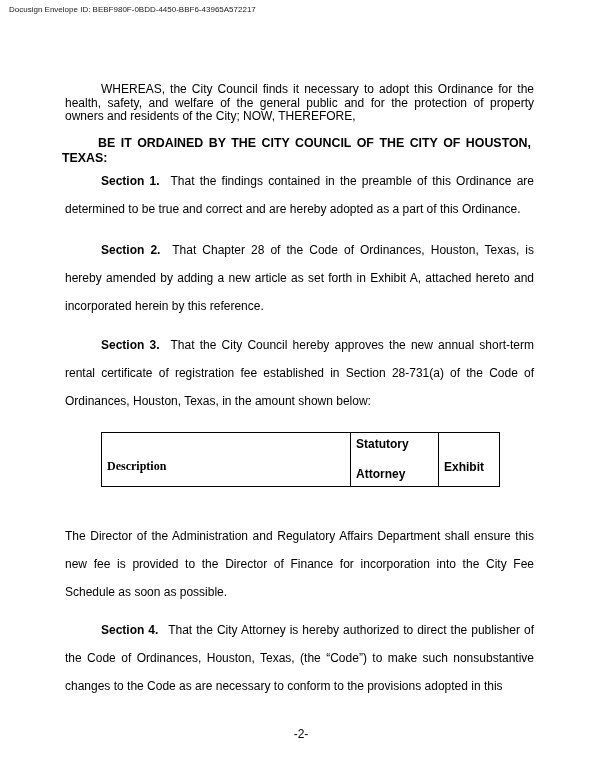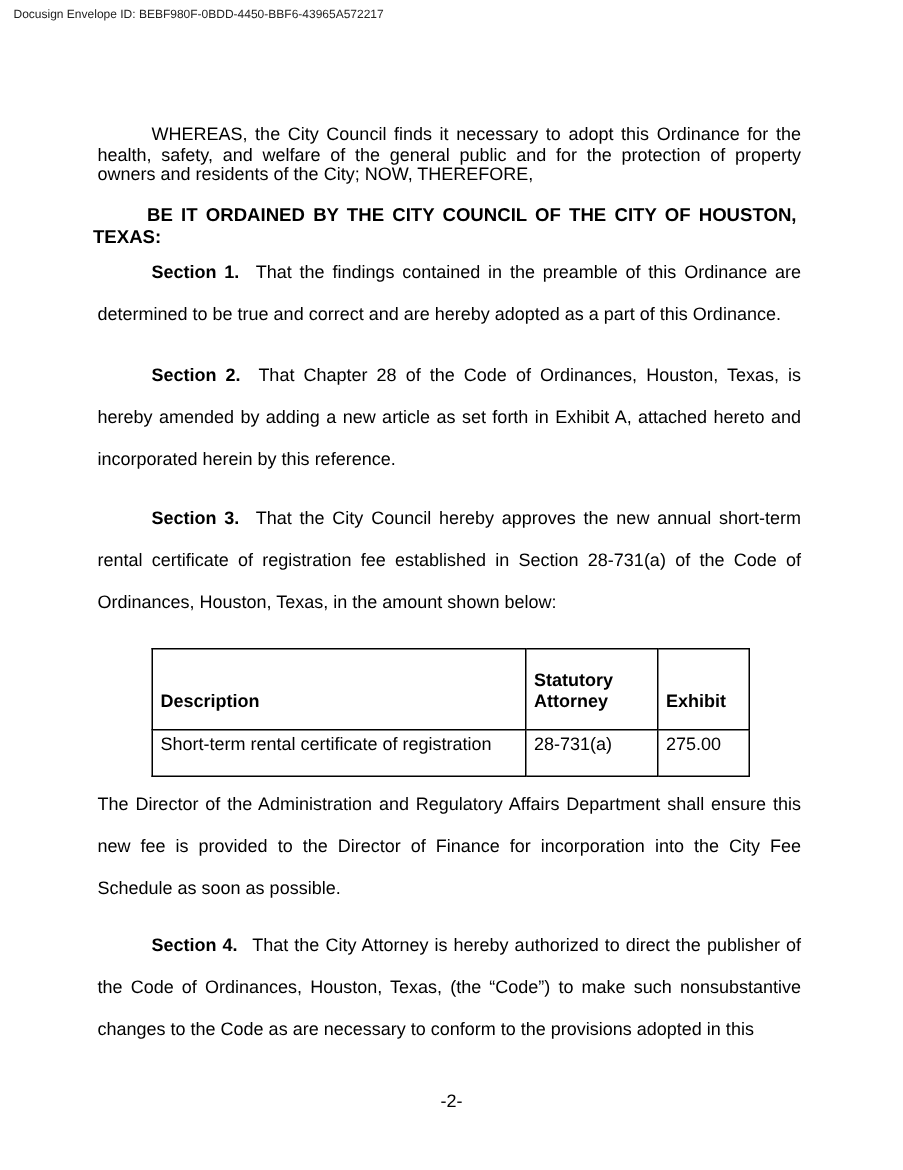--- a/index.html
+++ b/index.html
@@ -11,22 +11,22 @@
   .loose { line-height:28px; }
   .indent { text-indent:36px; }
   b { font-weight:normal;margin-top:44px; }
   .heading { position:absolute; left:62px; width:469px; font-size:12.4px; font-weight:bold;
              line-height:15px; text-align:justify; text-indent:36px; }
   .sec-label { font-weight:bold; margin-right:6px; }
   table.fee { position:absolute; left:101px; top:432px; border-collapse:collapse; font-size:12px; }
   table.fee td { border:1.5px solid #000; padding:0 5px; vertical-align:bottom; }
   table.fee .hdr td { height:53px; font-weight:bold; }
   table.fee .row td { height:28px; vertical-align:top; padding-top:2px; }
-  .c1 { width:238px; } .c2 { width:77px; } .c3 { width:50px; }
-  .stack { display:flex; flex-direction:column; justify-content:flex-end; height:46px; padding-bottom:3px; }
+  .c1 { width:238px;font-family:Liberation Serif, serif; } .c2 { width:77px; } .c3 { width:50px; }
+  .stack { display:flex; flex-direction:column; justify-content:flex-start; height:46px; padding-bottom:3px;gap:16px; }
   .pagenum { position:absolute; left:0; width:602px; top:727px; text-align:center; font-size:12px; }
 </style>
 </head>
 <body>
 
 <div class="envelope">Docusign Envelope ID: BEBF980F-0BDD-4450-BBF6-43965A572217</div>
 
 <div class="p tight indent" style="top:83px;"><b>WHEREAS,</b><span> the City Council finds it necessary to adopt this Ordinance for the health, safety, and welfare of the general public and for the protection of property owners and residents of the City; </span><b>NOW, THEREFORE,</b></div>
 
 <div class="heading" style="top:136px;">BE IT ORDAINED BY THE CITY COUNCIL OF THE CITY OF HOUSTON, TEXAS:</div>
@@ -46,25 +46,20 @@
     <td class="c2">
       <div class="stack">
         <span>Statutory</span>
         <span style="padding-bottom:9px;">Attorney</span>
       </div>
     </td>
     <td class="c3">
           <div style="padding-bottom:12px;">Exhibit</div>
         </td>
   </tr>
-  <tr class="row">
-    <td class="c1">Short-term rental certificate of registration</td>
-    <td class="c2">28-731(a)</td>
-    <td class="c3">275.00</td>
-  </tr>
 </tbody>
   </table>
 
 <div class="p loose" style="top:522px;">The Director of the Administration and Regulatory Affairs Department shall ensure this new fee is provided to the Director of Finance for incorporation into the City Fee Schedule as soon as possible.</div>
 
 <div class="p loose indent" style="top:616px;"><span class="sec-label">Section 4.</span> <span>That the City Attorney is hereby authorized to direct the publisher of the Code of Ordinances, Houston, Texas, (the “Code”) to make such nonsubstantive changes to the Code as are necessary to conform to the provisions adopted in this</span></div>
 
 <div class="pagenum">-2-</div>
 
 </body></html>

